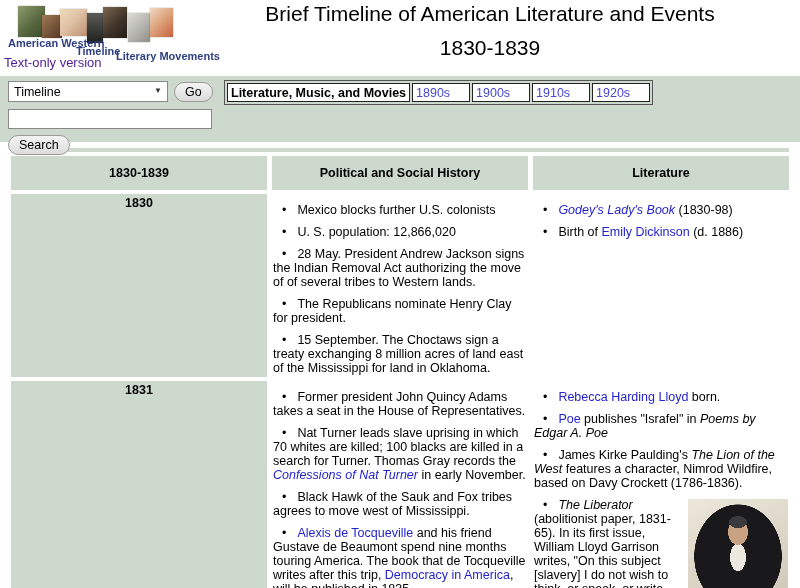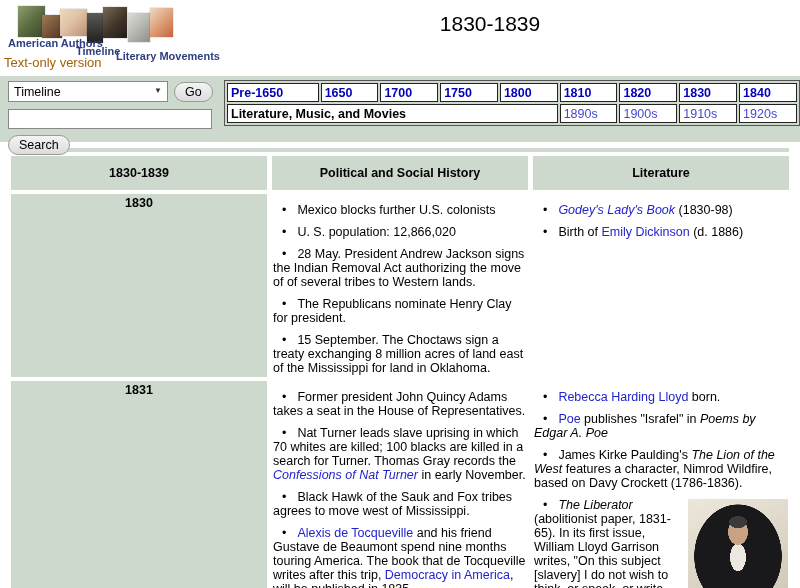--- a/index.html
+++ b/index.html
@@ -15,21 +15,21 @@
   .t2{left:42px;top:15px;width:20px;height:23px;background:linear-gradient(135deg,#a07a55,#6b4a32 70%,#503524);}
   .t3{left:60px;top:9px;width:27px;height:27px;background:linear-gradient(135deg,#ecdcba,#e0c2a6 45%,#c9a384 80%,#b98f72);}
   .t4{left:87px;top:13px;width:16px;height:30px;background:linear-gradient(#5a5a56,#1f1f1d);}
   .t5{left:103px;top:7px;width:24px;height:31px;background:linear-gradient(135deg,#7a6750,#40342a 55%,#221c16);}
   .t6{left:128px;top:13px;width:22px;height:29px;background:linear-gradient(135deg,#dddcd6,#b4b4ae 55%,#8e8e86);}
   .t7{left:150px;top:8px;width:23px;height:29px;background:linear-gradient(135deg,#efd9c3,#dc9a73 55%,#c4623f);}
   .mast-link{position:absolute;font-size:11px;font-weight:bold;color:#2e3e80;}
   .ml1{left:8px;top:37px;}
   .ml2{left:76px;top:45px;}
   .ml3{left:110px;top:50px;padding-left:6px;}
-  .textonly{position:absolute;left:4px;top:56px;font-size:13px;color:#a16207;}
+  .textonly{position:absolute;left:4px;top:56px;font-size:13px;color:#4c1d95;}
 
   
   .titleblock{position:absolute;left:185px;right:5px;top:2px;text-align:center;}
   .title1{font-size:21px;}
   .title2{font-size:21px;margin-top:10px;}
 
   
   .band{position:relative;height:66px;background:#ccd9cc;margin-top:2px;}
   .searchform{position:absolute;left:8px;top:5px;}
   .selrow{display:flex;align-items:center;}
@@ -81,56 +81,46 @@
 <body>
 
 <div class="masthead">
   <div class="thumb t1"></div>
   <div class="thumb t2"></div>
   <div class="thumb t3"></div>
   <div class="thumb t4"></div>
   <div class="thumb t5"></div>
   <div class="thumb t6"></div>
   <div class="thumb t7"></div>
-  <a href="#" class="mast-link ml1">American Authors</a>
+  <a href="#" class="mast-link ml1">American Western</a>
   <a href="#" class="mast-link ml2">Timeline</a>
   <a href="#" class="mast-link ml3">Literary Movements</a>
   <a href="#" class="textonly">Text-only version</a>
 
   <div class="titleblock">
+    <div class="title1">Brief Timeline of American Literature and Events</div>
     <div class="title2">1830-1839</div>
   </div>
 </div>
 
 <div class="band">
   <div class="searchform">
     <div class="selrow">
       <div class="selectbox">
         <span>Timeline</span>
         <span class="arrow">▼</span>
       </div>
       <button class="btn">Go</button>
     </div>
     <input class="searchfield" value="" style="">
     <button class="btn btn2">Search</button>
   </div>
 
   <table class="nav">
     <tbody>
-        <tr>
-      <td class="w1"><a href="#" class="navlnk">Pre-1650</a></td>
-      <td class="w"><a href="#" class="navlnk">1650</a></td>
-      <td class="w"><a href="#" class="navlnk">1700</a></td>
-      <td class="w"><a href="#" class="navlnk">1750</a></td>
-      <td class="w"><a href="#" class="navlnk">1800</a></td>
-      <td class="w"><a href="#" class="navlnk">1810</a></td>
-      <td class="w"><a href="#" class="navlnk">1820</a></td>
-      <td class="w"><a href="#" class="navlnk">1830</a></td>
-      <td class="w"><a href="#" class="navlnk">1840</a></td>
-    </tr>
     <tr>
       <td class="lmm" colspan="5">Literature, Music, and Movies</td>
       <td class="w"><a href="#" class="decadelnk">1890s</a></td>
       <td class="w"><a href="#" class="decadelnk">1900s</a></td>
       <td class="w"><a href="#" class="decadelnk">1910s</a></td>
       <td class="w"><a href="#" class="decadelnk">1920s</a></td>
     </tr>
   </tbody>
     </table>
 </div>

